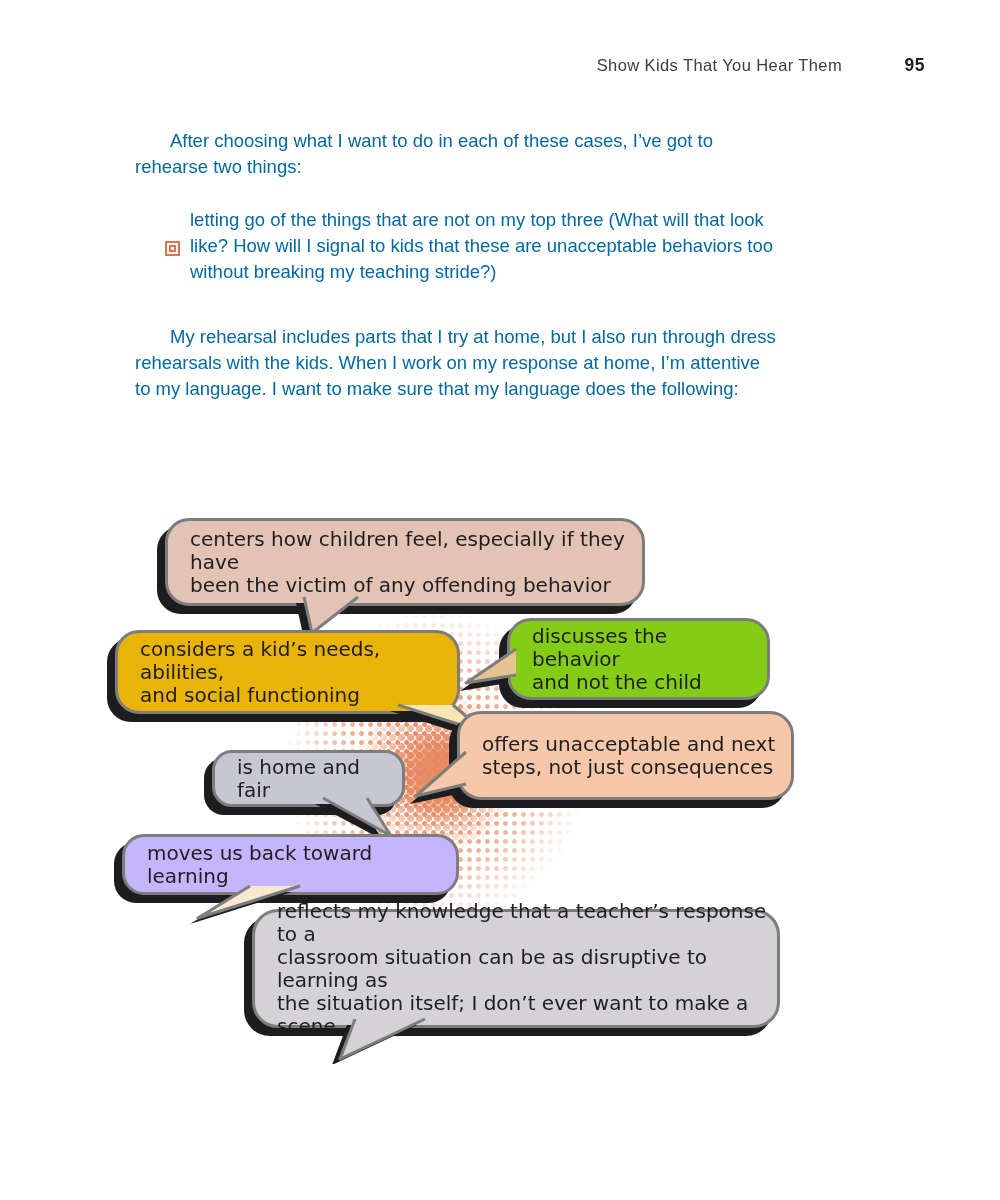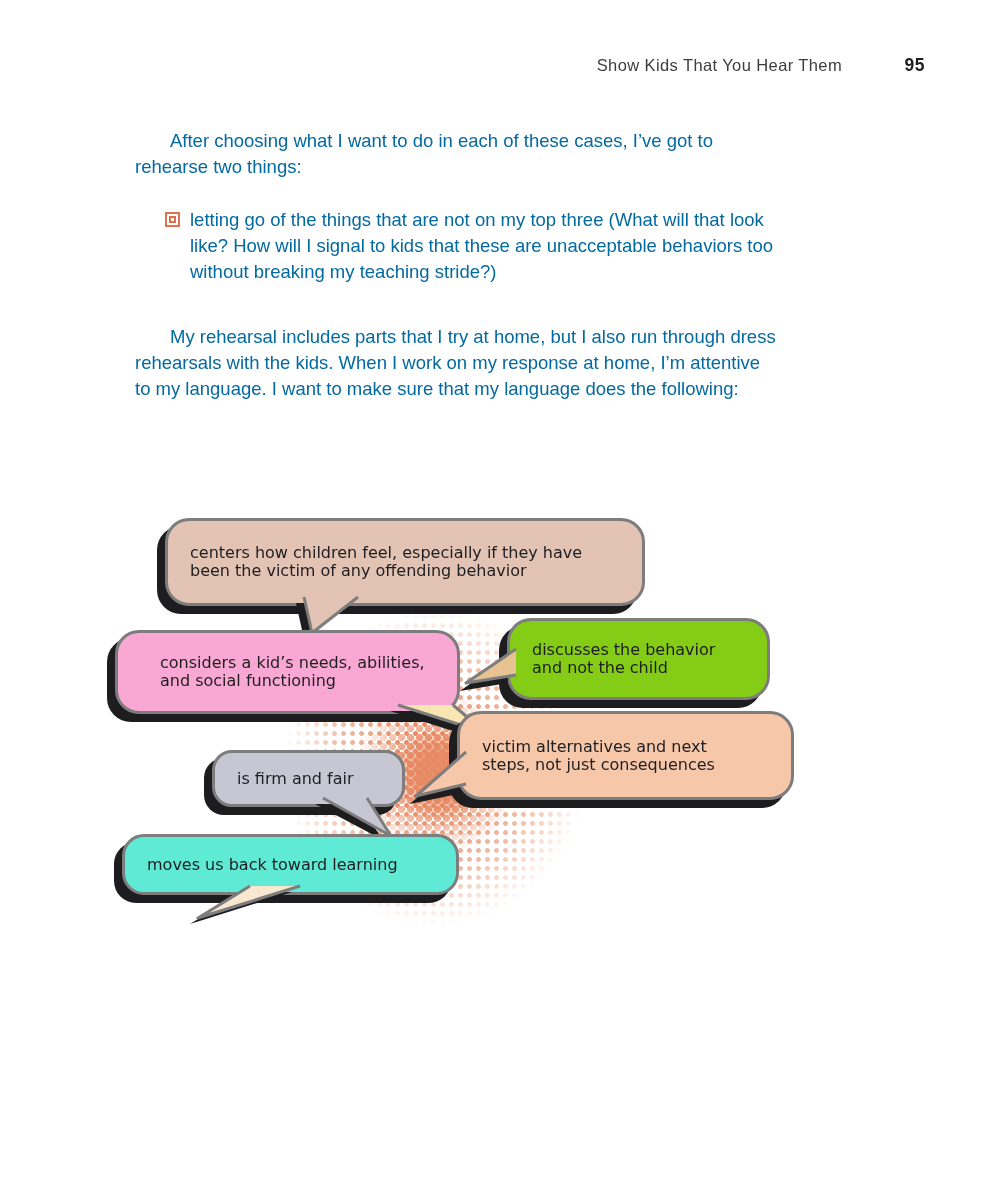--- a/index.html
+++ b/index.html
@@ -22,21 +22,21 @@
     display:inline-block; margin-left:58px; color:#1e1e1e; font-size:17.5px;
     font-weight:bold; letter-spacing:.5px;
   }
 
   
   .body-copy { position:absolute; left:135px; top:128px; width:642px; color:#0369a1;
                font-size:18.5px; line-height:26px; }
   .para { margin:0; }
   .para.indent { text-indent:35px; }
   .bullet-list { margin:27px 0 0 30px; padding:0; list-style:none; }
-  .bullet-item { display:flex; align-items:flex-start; margin-bottom:14px; }
+  .bullet-item { display:flex; align-items:center; margin-bottom:14px; }
   .bullet-icon {
     flex:0 0 auto; width:11px; height:11px; border:2px solid #dd7150;
     margin:5px 10px 0 0; display:flex; align-items:center; justify-content:center;
   }
   .bullet-icon-inner { width:3px; height:3px; border:2px solid #dd7150; }
   .bullet-text { flex:1 1 auto; }
   .para.second { margin-top:39px; }
 
   
   .halftone {
@@ -60,21 +60,21 @@
 
   
   .bubble {
     position:absolute; z-index:2; box-sizing:border-box;
     border:3px solid #7d7d7d; border-radius:24px;
     box-shadow:-8px 8px 0 #1d1d1f;
     display:flex; align-items:center;
   }
   .bubble-text {
     font-family:"DejaVu Sans", cursive;
-    font-size:16px; line-height:18px; color:#1e1e22;
+    font-size:20px; line-height:23px; color:#1e1e22;
     white-space:pre-line; padding:0 8px 0 22px; width:100%;
   }
   .tail { position:absolute; overflow:visible; pointer-events:none; }
   .tail .t-shadow { fill:#1d1d1f; }
   .tail .t-main  { stroke:#7d7d7d; stroke-width:3; stroke-linejoin:round; }
 
   .b1 { left:165px; top:518px; width:480px; height:88px;  background:#e3c3b3; }
   .b2 { left:115px; top:630px; width:345px; height:84px;  background:#f9e6b3; }
   .b3 { left:507px; top:618px; width:263px; height:82px;  background:#e7c391; }
   .b4 { left:212px; top:750px; width:193px; height:57px;  background:#c7c7d3; border-radius:20px; }
@@ -114,58 +114,67 @@
 
   <div class="bubble b1" style="background-color: rgb(227, 195, 179);">
     <span class="bubble-text">centers how children feel, especially if they have
 been the victim of any offending behavior</span>
     <svg class="tail" style="left:118px; top:calc(100% - 8px); width:80px; height:50px;" viewBox="0 0 80 50">
       <path class="t-shadow" d="M10,8 L18,44 L64,8"></path>
       <path class="t-main" d="M18,2 L26,38 L72,2" fill="#e3c3b3"></path>
     </svg>
   </div>
 
-  <div class="bubble b2" style="background-color: #f9a8d4; padding-left: 20px;">
+  <div class="bubble b2" style="background-color: #eab308;">
     <span class="bubble-text">considers a kid’s needs, abilities,
 and social functioning</span>
     <svg class="tail" style="left:240px; top:calc(100% - 8px); width:140px; height:42px;" viewBox="0 0 140 42">
       <path class="t-shadow" d="M32,8 L120,36 L87,8"></path>
       <path class="t-main" d="M40,2 L128,30 L95,2" fill="#f9e6b3"></path>
     </svg>
   </div>
 
   <div class="bubble b3" style="background-color: #84cc16;">
     <span class="bubble-text">discusses the behavior
 and not the child</span>
     <svg class="tail" style="left:-50px; top:20px; width:60px; height:62px;" viewBox="0 0 60 62">
       <path class="t-shadow" d="M48,16 L0,50 L48,42"></path>
       <path class="t-main" d="M56,8 L6,42 L56,34" fill="#e7c391"></path>
     </svg>
   </div>
 
   <div class="bubble b4" style="background-color: rgb(199, 199, 211);">
-    <span class="bubble-text">is firm and fair</span>
+    <span class="bubble-text">is home and fair</span>
     <svg class="tail" style="left:90px; top:calc(100% - 8px); width:110px; height:50px;" viewBox="0 0 110 50">
       <path class="t-shadow" d="M10,8 L78,44 L54,8"></path>
       <path class="t-main" d="M18,2 L86,40 L62,2" fill="#c7c7d3"></path>
     </svg>
   </div>
 
   <div class="bubble b5" style="background-color: rgb(246, 199, 169);">
-    <span class="bubble-text">victim alternatives and next
+    <span class="bubble-text">offers unacceptable and next
 steps, not just consequences</span>
     <svg class="tail" style="left:-50px; top:30px; width:60px; height:66px;" viewBox="0 0 60 66">
       <path class="t-shadow" d="M48,16 L0,60 L48,50"></path>
       <path class="t-main" d="M56,8 L6,52 L56,40" fill="#f6c7a9"></path>
     </svg>
   </div>
 
-  <div class="bubble b6" style="background-color: #5eead4;">
+  <div class="bubble b6" style="background-color: #c4b5fd;">
     <span class="bubble-text">moves us back toward learning</span>
     <svg class="tail" style="left:55px; top:calc(100% - 8px); width:130px; height:46px;" viewBox="0 0 130 46">
       <path class="t-shadow" d="M62,8 L10,40 L112,8"></path>
       <path class="t-main" d="M70,2 L18,34 L120,2" fill="#f8e8d0"></path>
     </svg>
   </div>
 
 
+  <div class="bubble b8" style="background-color: rgb(212, 210, 213);">
+    <span class="bubble-text">reflects my knowledge that a teacher’s response to a
+classroom situation can be as disruptive to learning as
+the situation itself; I don’t ever want to make a scene</span>
+    <svg class="tail" style="left:65px; top:calc(100% - 8px); width:120px; height:54px;" viewBox="0 0 120 54">
+      <path class="t-shadow" d="M27,8 L12,48 L97,8"></path>
+      <path class="t-main" d="M35,2 L20,42 L105,2" fill="#d4d2d5"></path>
+    </svg>
+  </div>
 
 </div>
 
 </body></html>

